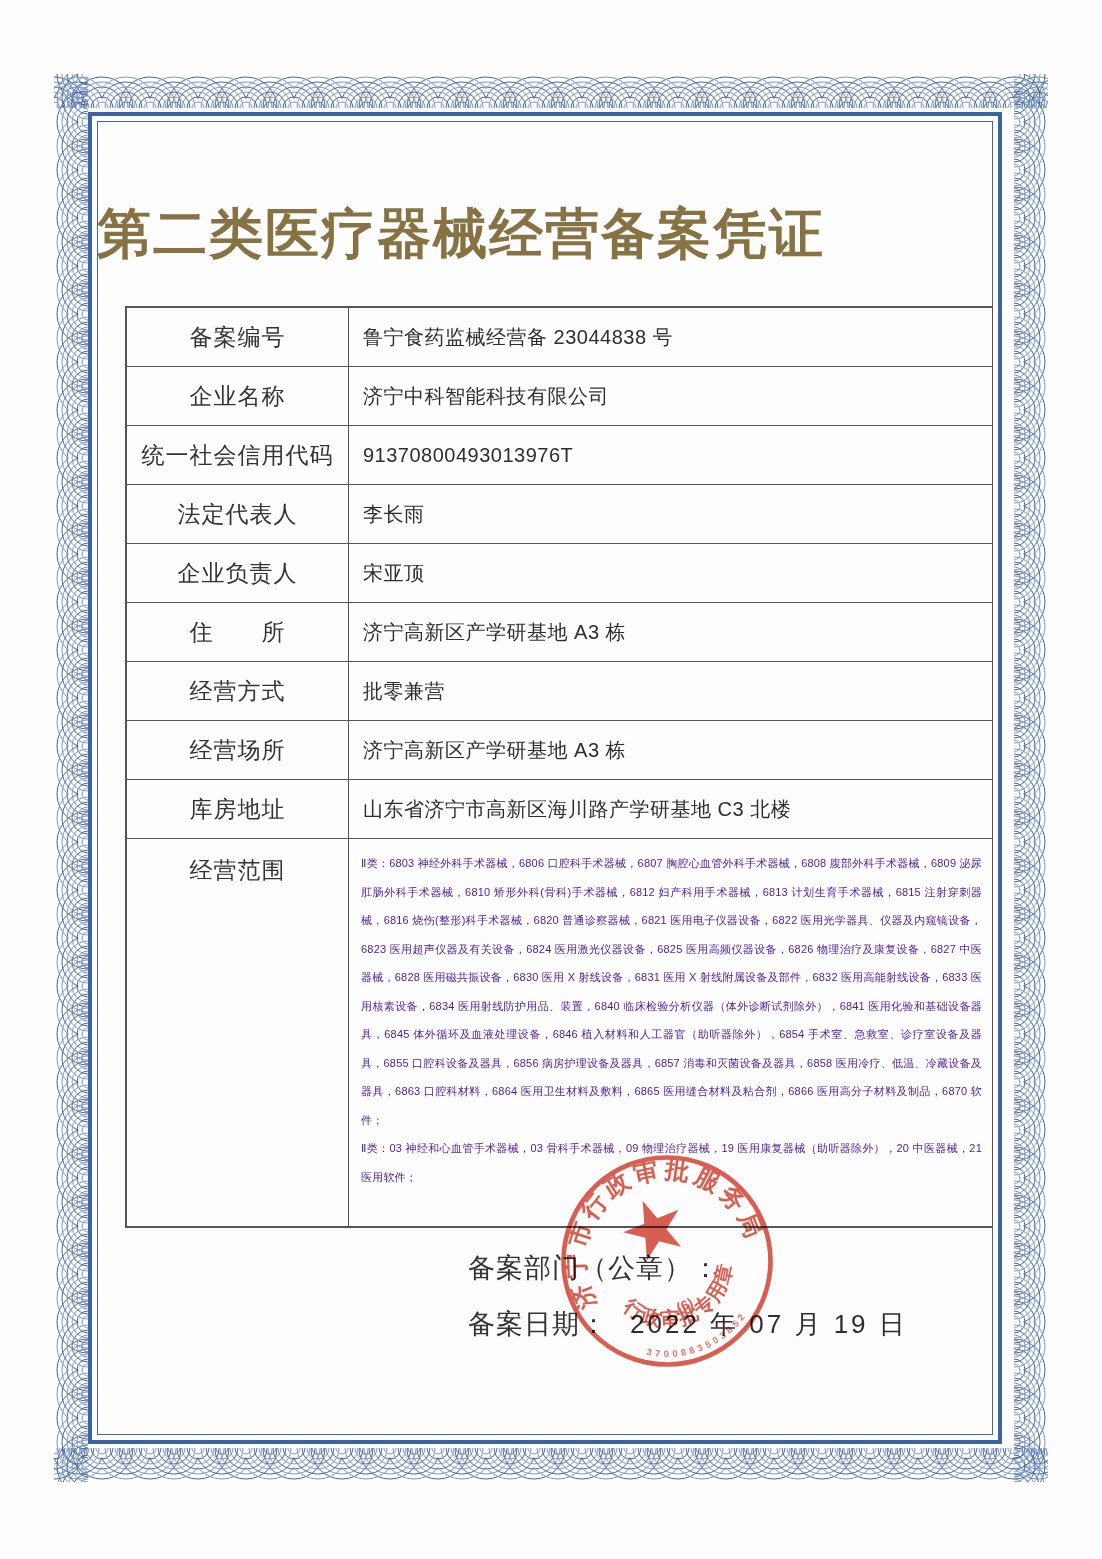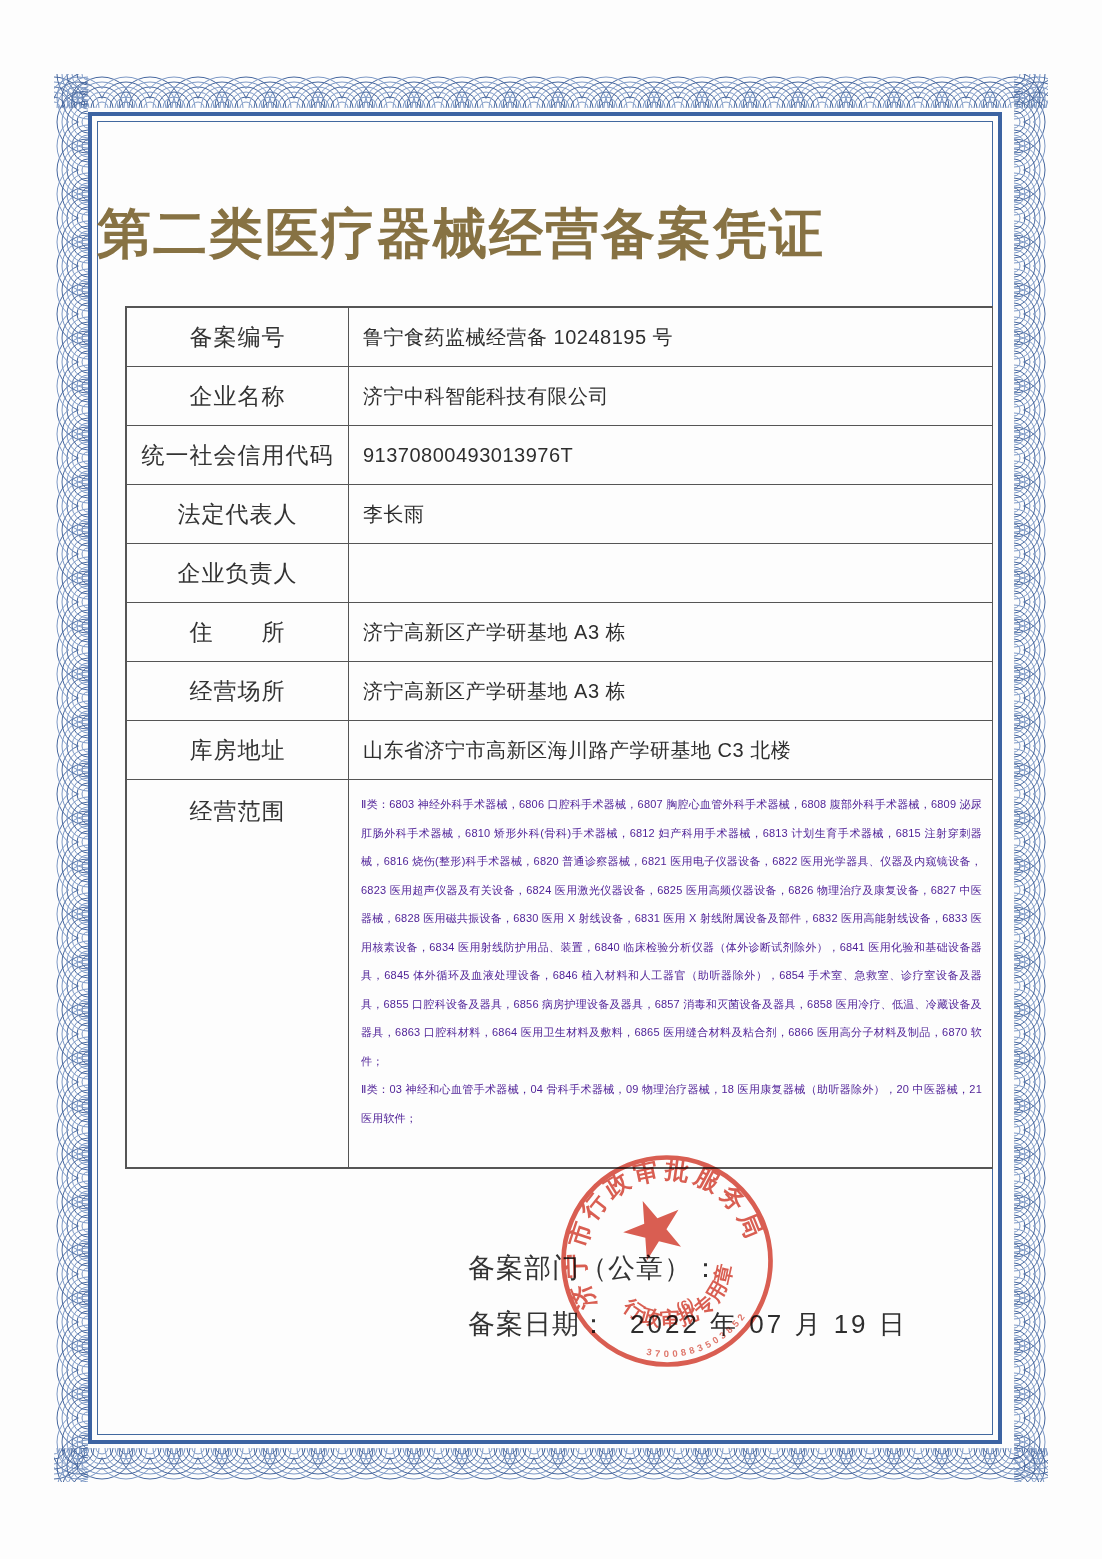--- a/index.html
+++ b/index.html
@@ -203,54 +203,59 @@
   </svg>
 
   <div class="frame-outer"></div>
   <div class="frame-inner"></div>
 
   <h1 class="title">第二类医疗器械经营备案凭证</h1>
 
   <div class="cert-table">
     <div class="row">
       <div class="cell label">备案编号</div>
-      <div class="cell value">鲁宁食药监械经营备 10248195 号</div>
+      <div class="cell value">鲁宁食药监械经营备 23044838 号</div>
     </div>
     <div class="row">
       <div class="cell label">企业名称</div>
       <div class="cell value">济宁中科智能科技有限公司</div>
     </div>
     <div class="row">
       <div class="cell label">统一社会信用代码</div>
       <div class="cell value">91370800493013976T</div>
     </div>
     <div class="row">
       <div class="cell label">法定代表人</div>
       <div class="cell value">李长雨</div>
     </div>
     <div class="row">
       <div class="cell label">企业负责人</div>
+      <div class="cell value">宋亚顶</div>
     </div>
     <div class="row">
       <div class="cell label">住　　所</div>
       <div class="cell value">济宁高新区产学研基地 A3 栋</div>
+    </div>
+    <div class="row">
+      <div class="cell label">经营方式</div>
+      <div class="cell value">批零兼营</div>
     </div>
     <div class="row">
       <div class="cell label">经营场所</div>
       <div class="cell value">济宁高新区产学研基地 A3 栋</div>
     </div>
     <div class="row">
       <div class="cell label">库房地址</div>
       <div class="cell value">山东省济宁市高新区海川路产学研基地 C3 北楼</div>
     </div>
     <div class="row scope-row">
       <div class="cell label">经营范围</div>
       <div class="cell value scope-text">
         <p>Ⅱ类：6803 神经外科手术器械，6806 口腔科手术器械，6807 胸腔心血管外科手术器械，6808 腹部外科手术器械，6809 泌尿肛肠外科手术器械，6810 矫形外科(骨科)手术器械，6812 妇产科用手术器械，6813 计划生育手术器械，6815 注射穿刺器械，6816 烧伤(整形)科手术器械，6820 普通诊察器械，6821 医用电子仪器设备，6822 医用光学器具、仪器及内窥镜设备，6823 医用超声仪器及有关设备，6824 医用激光仪器设备，6825 医用高频仪器设备，6826 物理治疗及康复设备，6827 中医器械，6828 医用磁共振设备，6830 医用 X 射线设备，6831 医用 X 射线附属设备及部件，6832 医用高能射线设备，6833 医用核素设备，6834 医用射线防护用品、装置，6840 临床检验分析仪器（体外诊断试剂除外），6841 医用化验和基础设备器具，6845 体外循环及血液处理设备，6846 植入材料和人工器官（助听器除外），6854 手术室、急救室、诊疗室设备及器具，6855 口腔科设备及器具，6856 病房护理设备及器具，6857 消毒和灭菌设备及器具，6858 医用冷疗、低温、冷藏设备及器具，6863 口腔科材料，6864 医用卫生材料及敷料，6865 医用缝合材料及粘合剂，6866 医用高分子材料及制品，6870 软件；</p>
-        <p>Ⅱ类：03 神经和心血管手术器械，04 骨科手术器械，09 物理治疗器械，18 医用康复器械（助听器除外），20 中医器械，21 医用软件；</p>
+        <p>Ⅱ类：03 神经和心血管手术器械，03 骨科手术器械，09 物理治疗器械，19 医用康复器械（助听器除外），20 中医器械，21 医用软件；</p>
       </div>
     </div>
   </div>
 
   <div class="footer-line footer-dept">
     <span>备案部门（公章）：</span>
   </div>
   <div class="footer-line footer-date">
     <span>备案日期：</span>
     <span class="date-value">2022 年 07 月 19 日</span>

